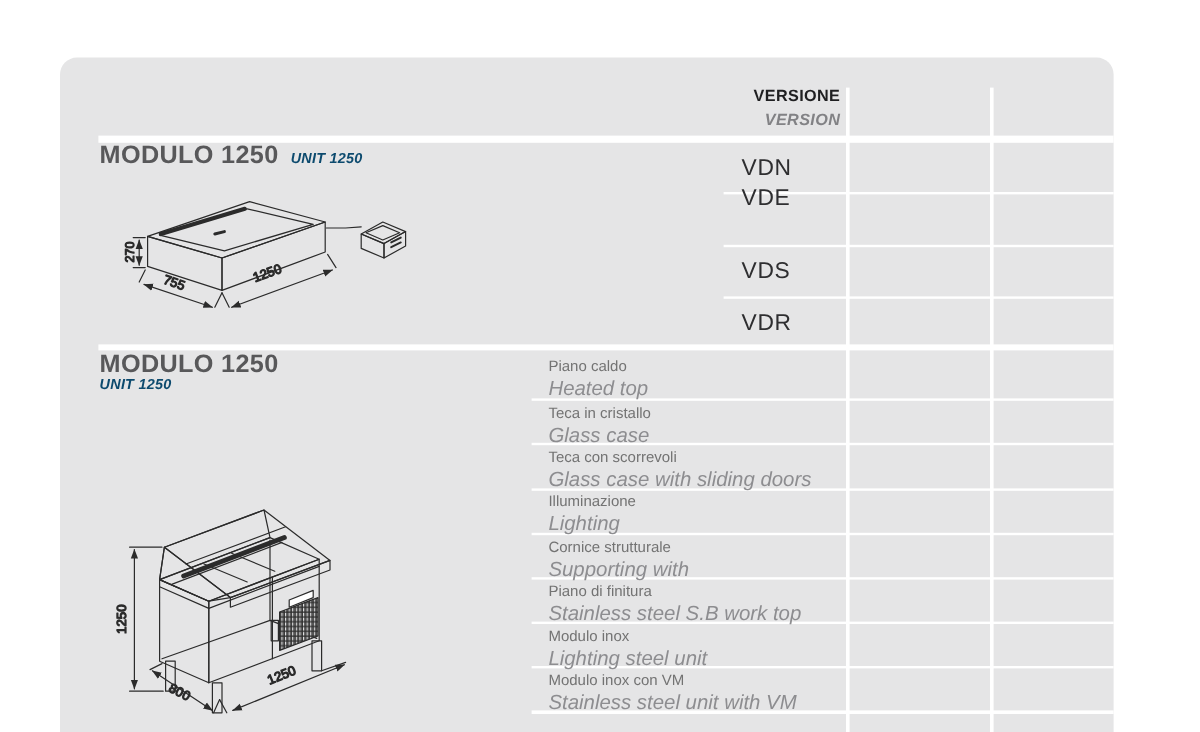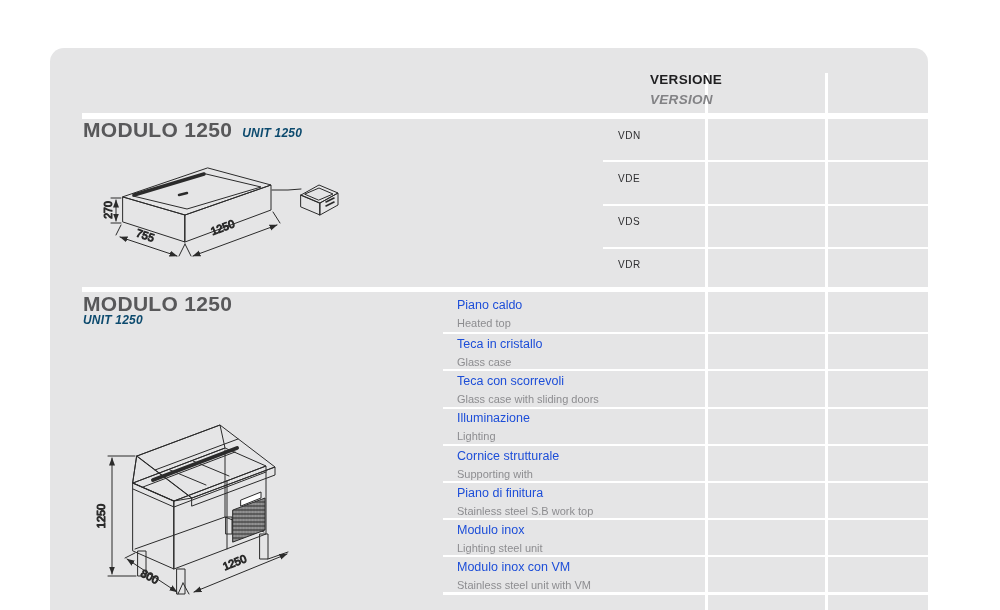--- a/index.html
+++ b/index.html
@@ -18,28 +18,28 @@
   .band{position:absolute;left:32px;right:0;background:#ffffff;}
   .b1{top:65px;height:6px}.b2{top:239px;height:5px}
   .vsep{position:absolute;left:553px;right:0;height:2px;background:#ffffff;}
   .fsep{position:absolute;left:393px;right:0;height:2px;background:#ffffff;}
   .module-head{position:absolute;color:#58585a;white-space:nowrap;}
   .module-title{font-size:21px;font-weight:bold;letter-spacing:.3px;color:#58585a;}
   .module-sub{font-size:12px;font-weight:bold;font-style:italic;color:#0c4a6e;letter-spacing:.2px;}
   .head-top{left:33px;top:70px;}
   .head-top .module-sub{margin-left:10px;}
   .head-bottom{left:33px;top:248px;line-height:16px;}
-  .version-header{position:absolute;left:600px;top:22px;line-height:20px;}
+  .version-header{position:absolute;left:578px;top:22px;line-height:20px;text-align:right;}
   .version-header .it{font-size:13.5px;font-weight:bold;color:#1f1f21;letter-spacing:.3px;}
   .version-header .en{font-size:13.5px;font-weight:bold;font-style:italic;color:#828285;letter-spacing:.3px;}
-  .version-code{position:absolute;left:568px;font-size:10px;color:#2e2e30;letter-spacing:.5px;}
-  .vr0{top:82px}.vr1{top:125px}.vr2{top:168px}.vr3{top:211px}
+  .version-code{position:absolute;left:568px;font-size:19px;color:#2e2e30;letter-spacing:.5px;}
+  .vr0{top:82px}.vr1{top:107px}.vr2{top:168px}.vr3{top:211px}
   .feature-row{position:absolute;left:407px;width:242px;line-height:17.5px;}
-  .feature-row .it{display:block;font-size:12.5px;color:#1d4ed8;}
-  .feature-row .en{display:block;font-size:11px;color:#8d8d90;}
+  .feature-row .it{display:block;font-size:12.5px;color:#737373;}
+  .feature-row .en{display:block;font-size:17px;font-style:italic;color:#8d8d90;}
   .fr0{top:249px}.fr1{top:288px}.fr2{top:325px}.fr3{top:362px}
   .fr4{top:400px}.fr5{top:437px}.fr6{top:474px}.fr7{top:511px}
   svg{position:absolute;overflow:visible;}
   .d1{left:55px;top:117px;}
   .d2{left:45px;top:370px;}
   svg *{vector-effect:non-scaling-stroke;}
   svg text{font-family:"Liberation Sans",sans-serif;fill:#2b2b2b;}
 </style>
 </head>
 <body>

